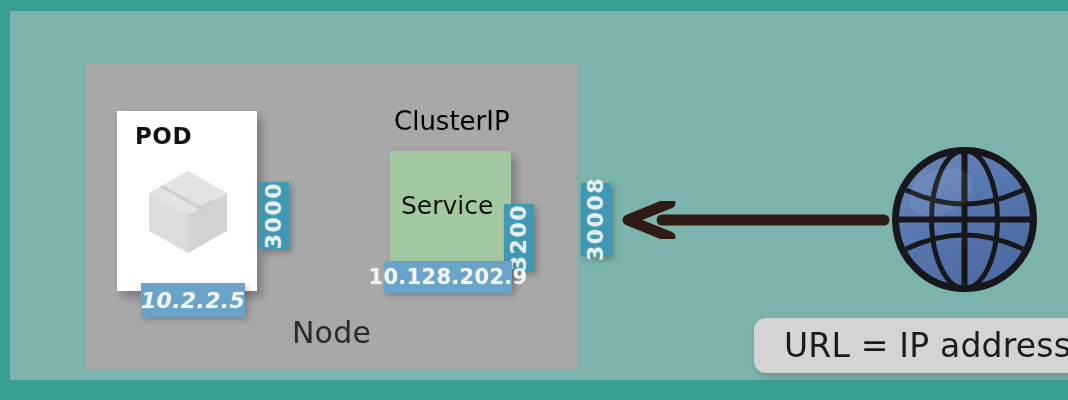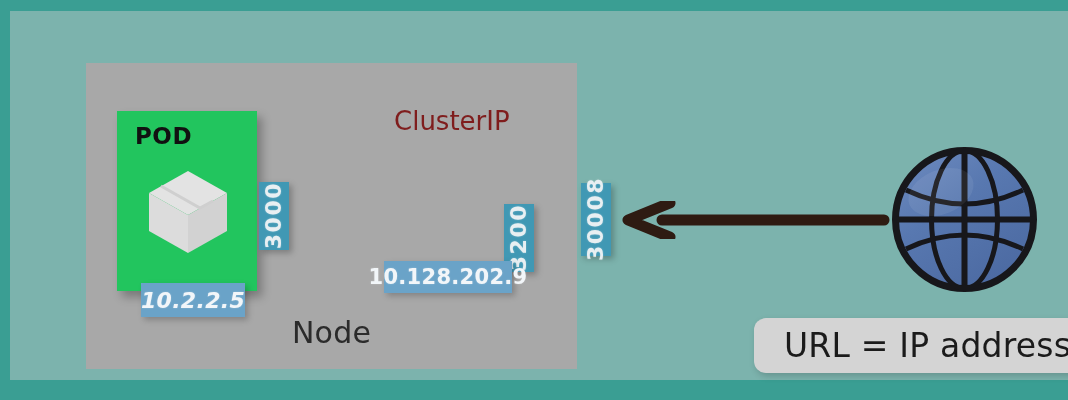--- a/index.html
+++ b/index.html
@@ -45,21 +45,21 @@
     letter-spacing: .2px;
   }
 
   
   #pod-box {
     position: absolute;
     left: 107px;
     top: 100px;
     width: 140px;
     height: 180px;
-    background: #22c55e;
+    background: #ffffff;
     box-shadow: 5px 6px 9px rgba(0,0,0,.28);
   }
   #pod-label {
     position: absolute;
     left: 18px;
     top: 12px;
     font-size: 23px;
     font-weight: bold;
     color: #111111;
     letter-spacing: .5px;
@@ -71,21 +71,21 @@
     width: 82px;
     height: 86px;
   }
 
   
   #clusterip-label {
     position: absolute;
     left: 384px;
     top: 95px;
     font-size: 26px;
-    color: #7f1d1d;
+    color: #000000;
     text-align: center;
   }
   #service-box {
     position: absolute;
     left: 380px;
     top: 140px;
     width: 121px;
     height: 125px;
     background: #a4c9a2;
     box-shadow: 5px 6px 9px rgba(0,0,0,.28);
@@ -199,20 +199,23 @@
     <div class="port-badge" id="port-3000">
       <span>3000</span>
     </div>
 
     <div class="ip-badge" id="ip-pod">
       <span>10.2.2.5</span>
     </div>
 
     <div id="clusterip-label">ClusterIP</div>
 
+    <div id="service-box">
+      <div id="service-label">Service</div>
+    </div>
 
     <div class="port-badge" id="port-3200">
       <span>3200</span>
     </div>
 
     <div class="ip-badge" id="ip-service">
       <span>10.128.202.9</span>
     </div>
 
     <div class="port-badge" id="port-30008">

